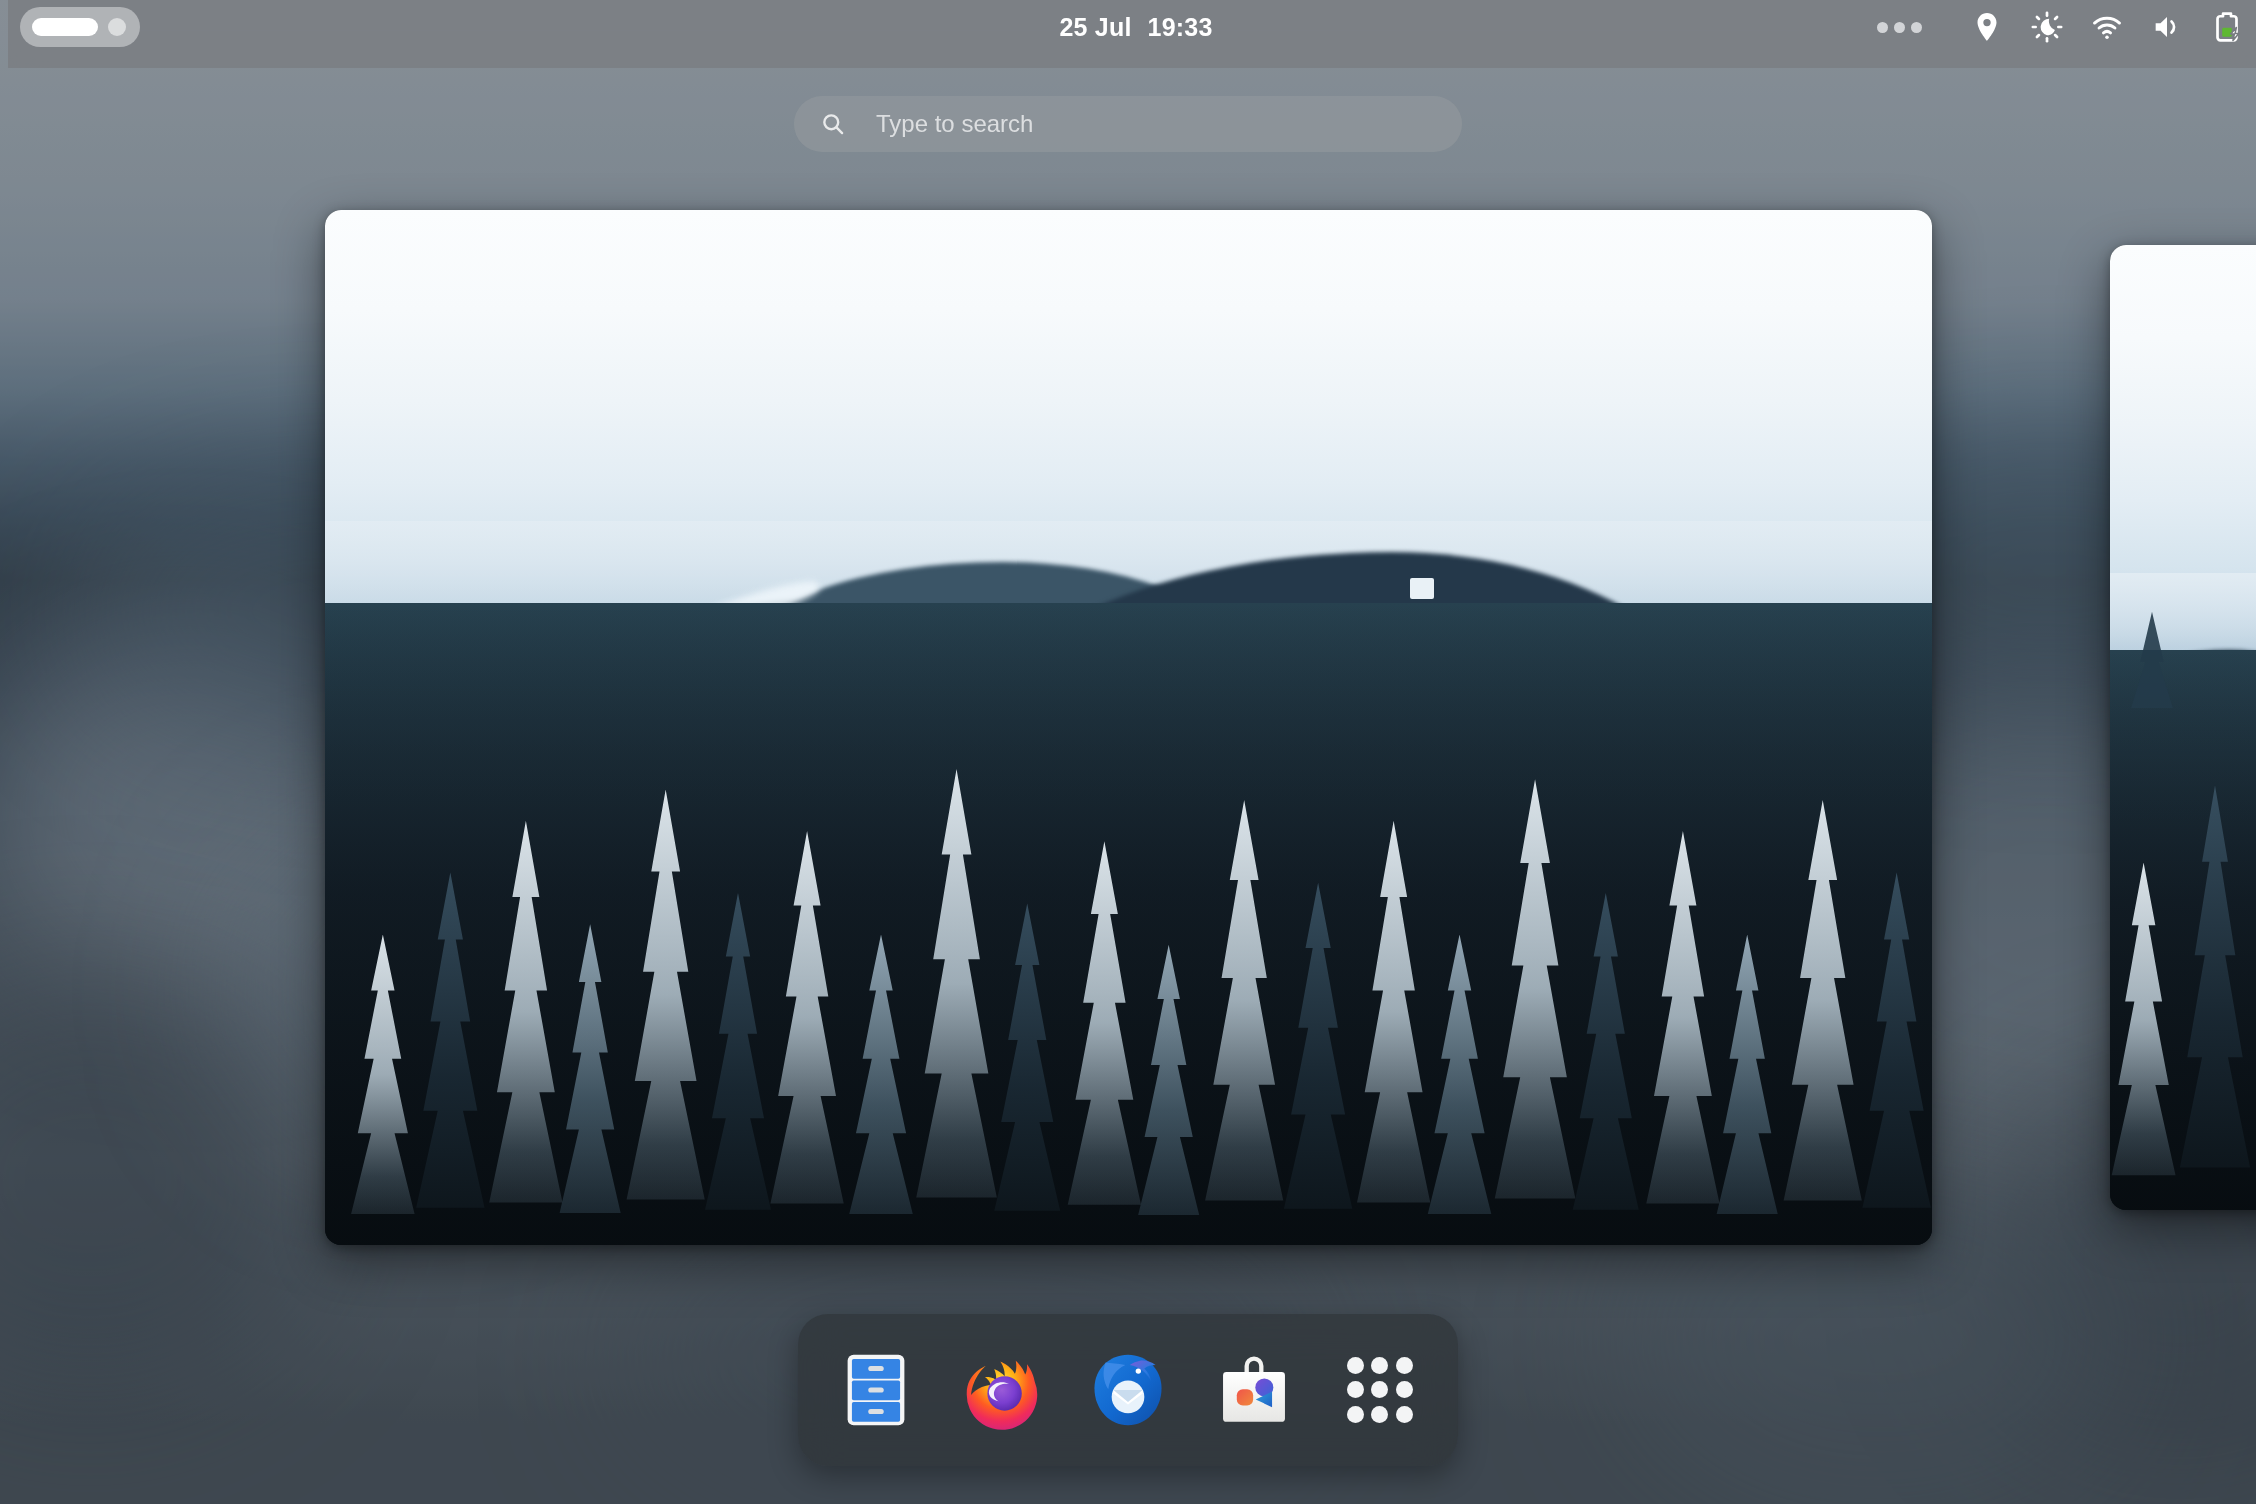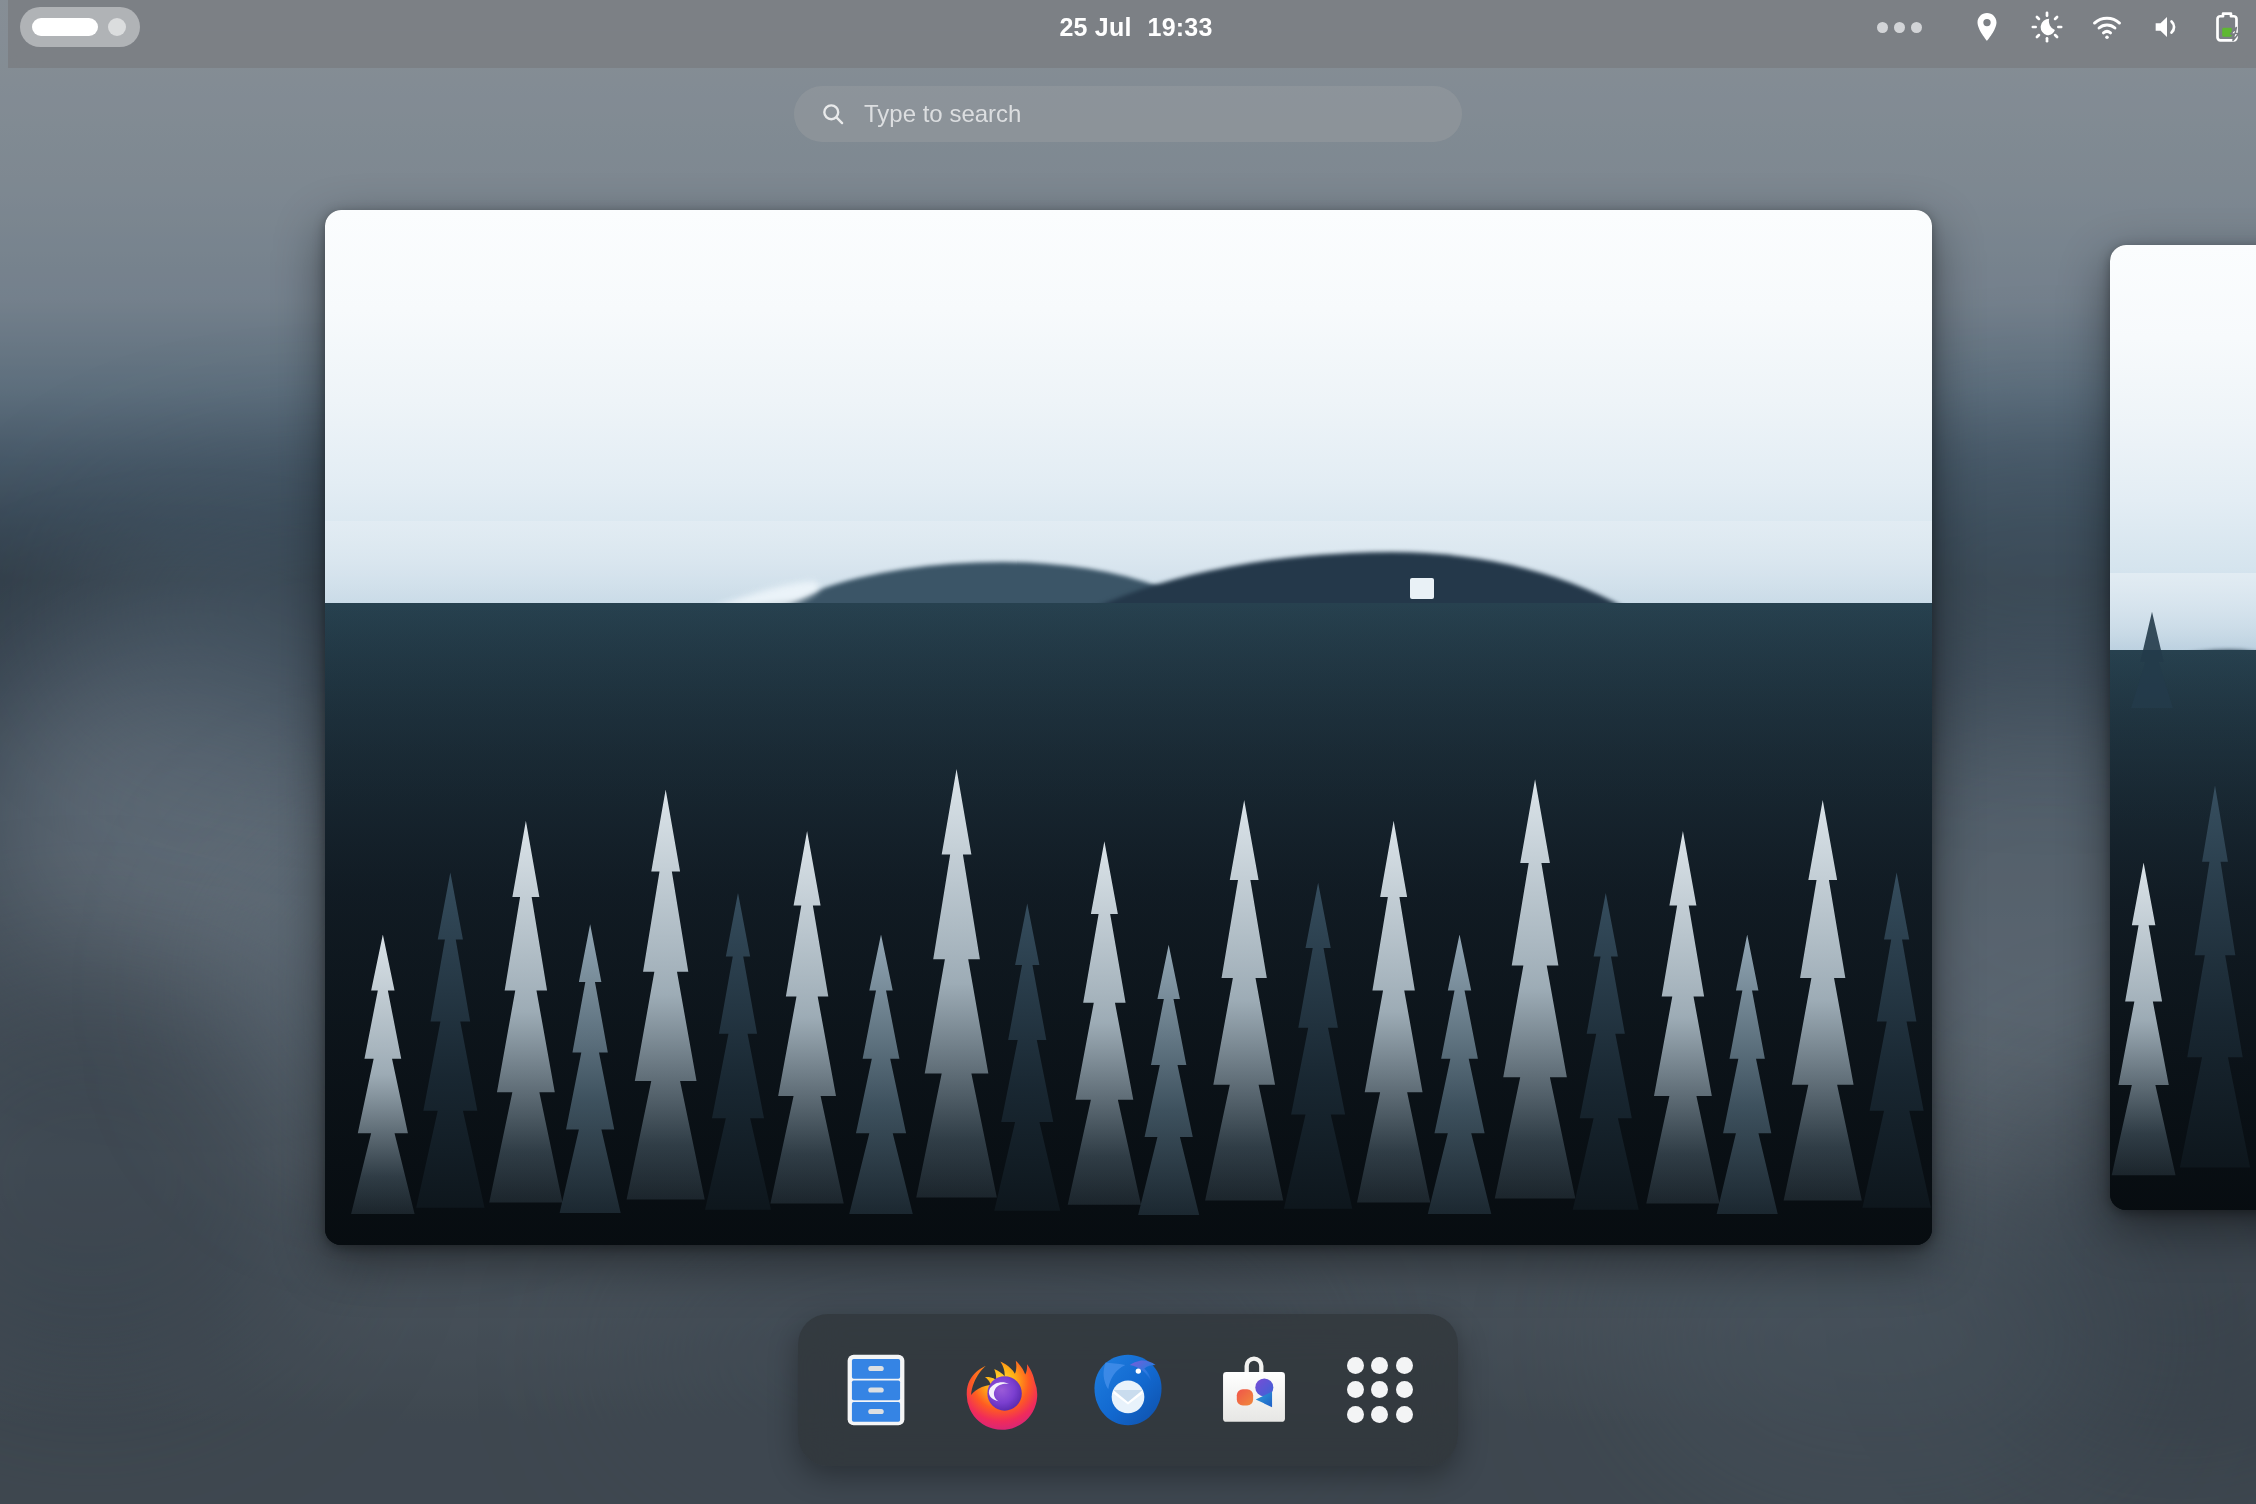--- a/index.html
+++ b/index.html
@@ -102,28 +102,28 @@
   .three-dots { display:flex; gap:6px; }
   .three-dots i {
     display:block; width:11px; height:11px; border-radius:50%;
     background:rgba(215,217,219,0.95);
   }
   .status-icons { display:flex; align-items:center; gap:2px; margin-left:20px; }
   .sysicon { width:34px; height:34px; display:block; }
 
   
   #search-entry {
-    position:absolute; left:50%; top:86px;
+    position:absolute; left:50%; top:96px;
     transform:translateX(-50%);
     width:668px; height:56px;
     background:rgba(150,154,158,0.55);
     border-radius:28px;
     display:flex; align-items:center;
     padding:0 26px;
-    gap:18px;
+    gap:30px;
     z-index:55;
   }
   #search-entry .search-icon { width:26px; height:26px; flex:0 0 auto; }
   #search-input {
     flex:1 1 auto;
     background:transparent; border:none; outline:none;
     color:#f2f3f4;
     font-family:"Liberation Sans", sans-serif;
     font-size:24px;
   }

